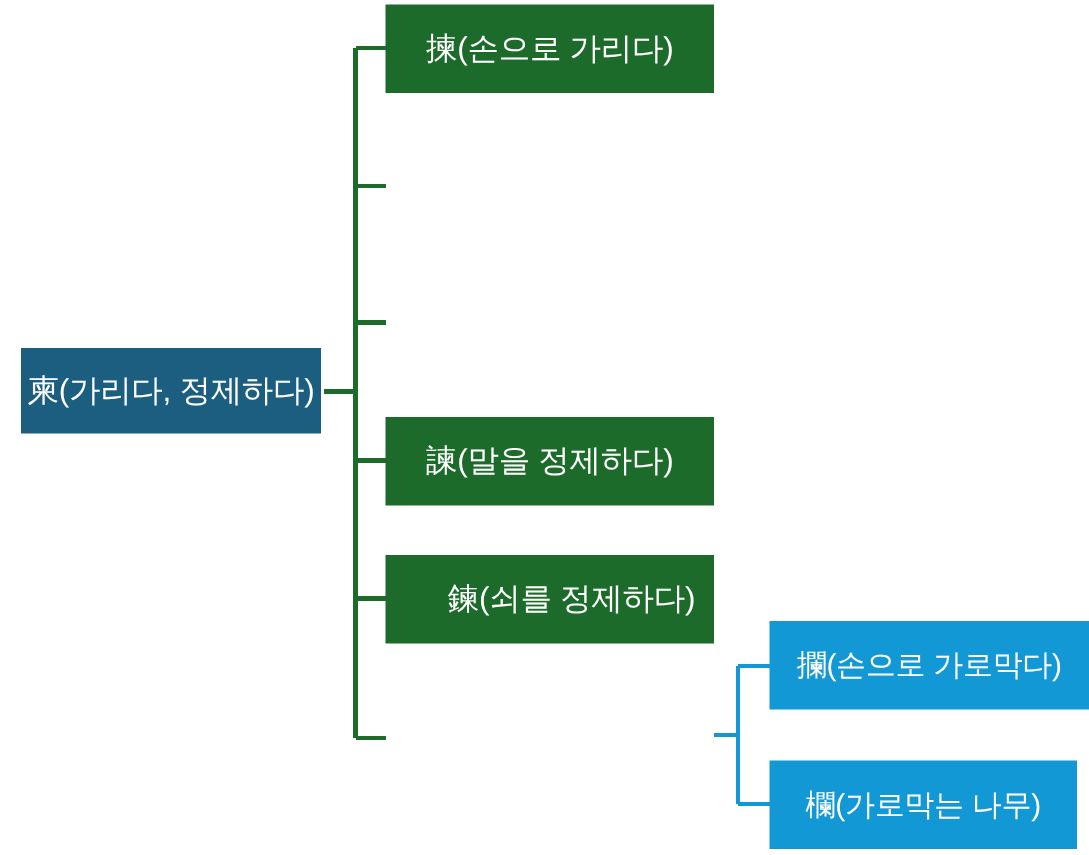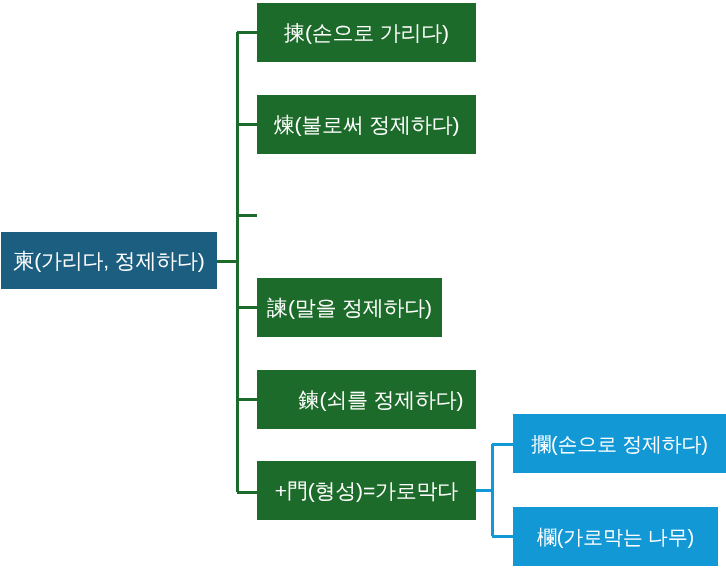--- a/index.html
+++ b/index.html
@@ -75,46 +75,40 @@
     </g>
 
     <g fill="none" stroke="#1398D6" stroke-width="3" shape-rendering="crispEdges">
       <path d="M476,490 L492,490"></path>
       <path d="M492,444 L492,536"></path>
       <path d="M492,444 L513,444"></path>
       <path d="M492,536 L513,536"></path>
     </g>
   </svg>
 
-  <div class="node node-root" style="left:1px; top:232px; width:216px; height:57px;text-align:right;">
+  <div class="node node-root" style="left:14px; top:232px; width:200px; height:57px;text-align:right;">
     <span class="node-label">柬(가리다, 정제하다)</span>
   </div>
 
   <div class="node node-green" style="left:257px; top:3px; width:219px; height:59px;">
     <span class="node-label">揀(손으로 가리다)</span>
   </div>
 
-  <div class="node node-green" style="left:257px; top:95px; width:219px; height:59px;">
-    <span class="node-label">煉(불로써 정제하다)</span>
-  </div>
 
 
-  <div class="node node-green" style="left:257px; top:278px; width:185px; height:59px;">
+  <div class="node node-green" style="left:257px; top:278px; width:219px; height:59px;">
     <span class="node-label">諫(말을 정제하다)</span>
   </div>
 
   <div class="node node-green" style="left:257px; top:370px; width:219px; height:59px;padding-left:29px;">
     <span class="node-label">鍊(쇠를 정제하다)</span>
   </div>
 
-  <div class="node node-green" style="left:257px; top:461px; width:219px; height:59px;">
-    <span class="node-label">+門(형성)=가로막다</span>
-  </div>
 
   <div class="node node-blue" style="left:513px; top:414px; width:213px; height:59px;">
-    <span class="node-label">攔(손으로 정제하다)</span>
+    <span class="node-label">攔(손으로 가로막다)</span>
   </div>
 
   <div class="node node-blue" style="left:513px; top:507px; width:205px; height:59px;">
     <span class="node-label">欄(가로막는 나무)</span>
   </div>
 
 </div>
 
 </body></html>

